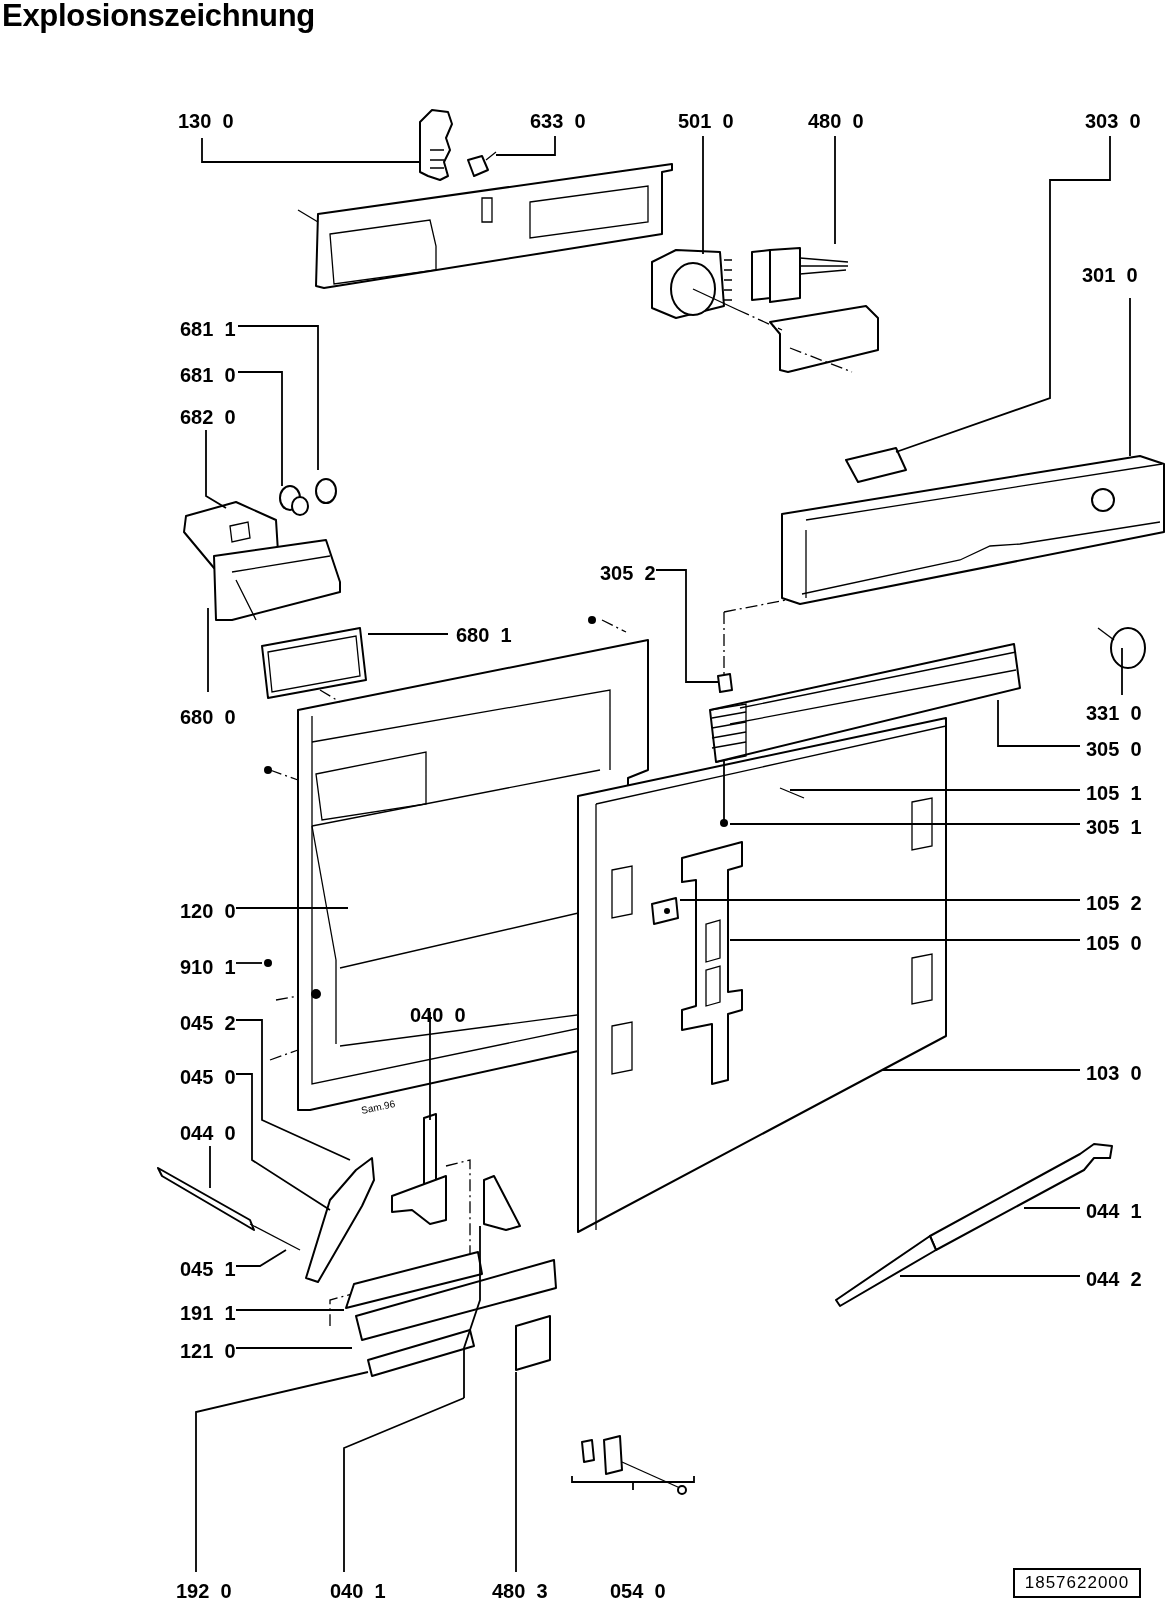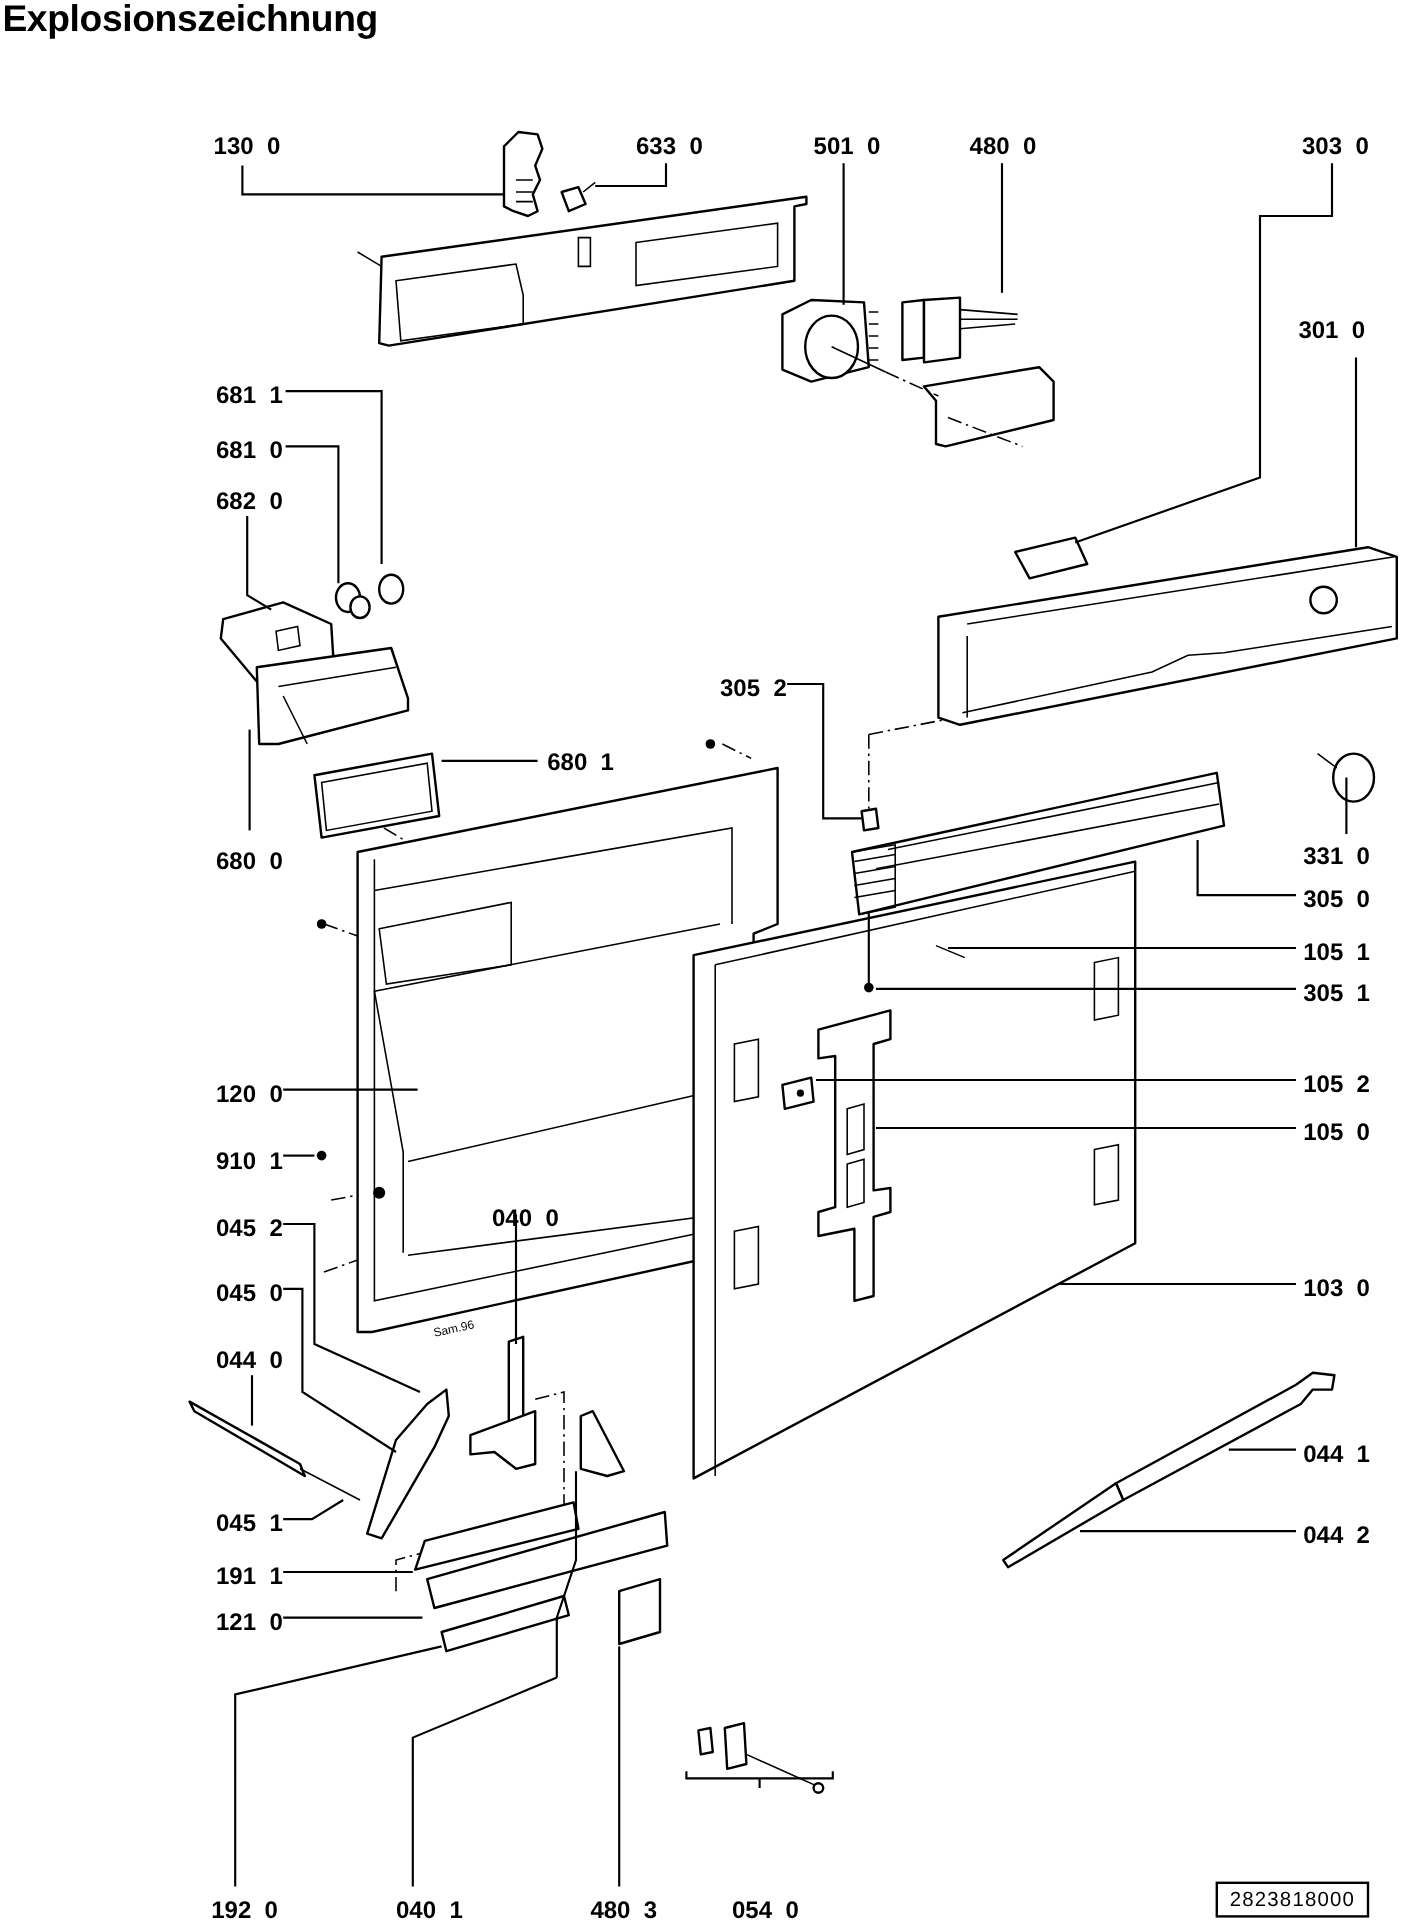--- a/index.html
+++ b/index.html
@@ -256,13 +256,13 @@
     <text class="lbl" x="180" y="1358" xml:space="preserve" style="white-space: pre;">121  0</text>
     <text class="lbl" x="1086" y="1218" xml:space="preserve" style="white-space: pre;">044  1</text>
     <text class="lbl" x="1086" y="1286" xml:space="preserve" style="white-space: pre;">044  2</text>
     <text class="lbl" x="176" y="1598" xml:space="preserve" style="white-space: pre;">192  0</text>
     <text class="lbl" x="330" y="1598" xml:space="preserve" style="white-space: pre;">040  1</text>
     <text class="lbl" x="492" y="1598" xml:space="preserve" style="white-space: pre;">480  3</text>
     <text class="lbl" x="610" y="1598" xml:space="preserve" style="white-space: pre;">054  0</text>
   </g>
 </svg>
 
-<div class="docnum">2823818000</div>
+<div class="docnum">1857622000</div>
 
 </body></html>

